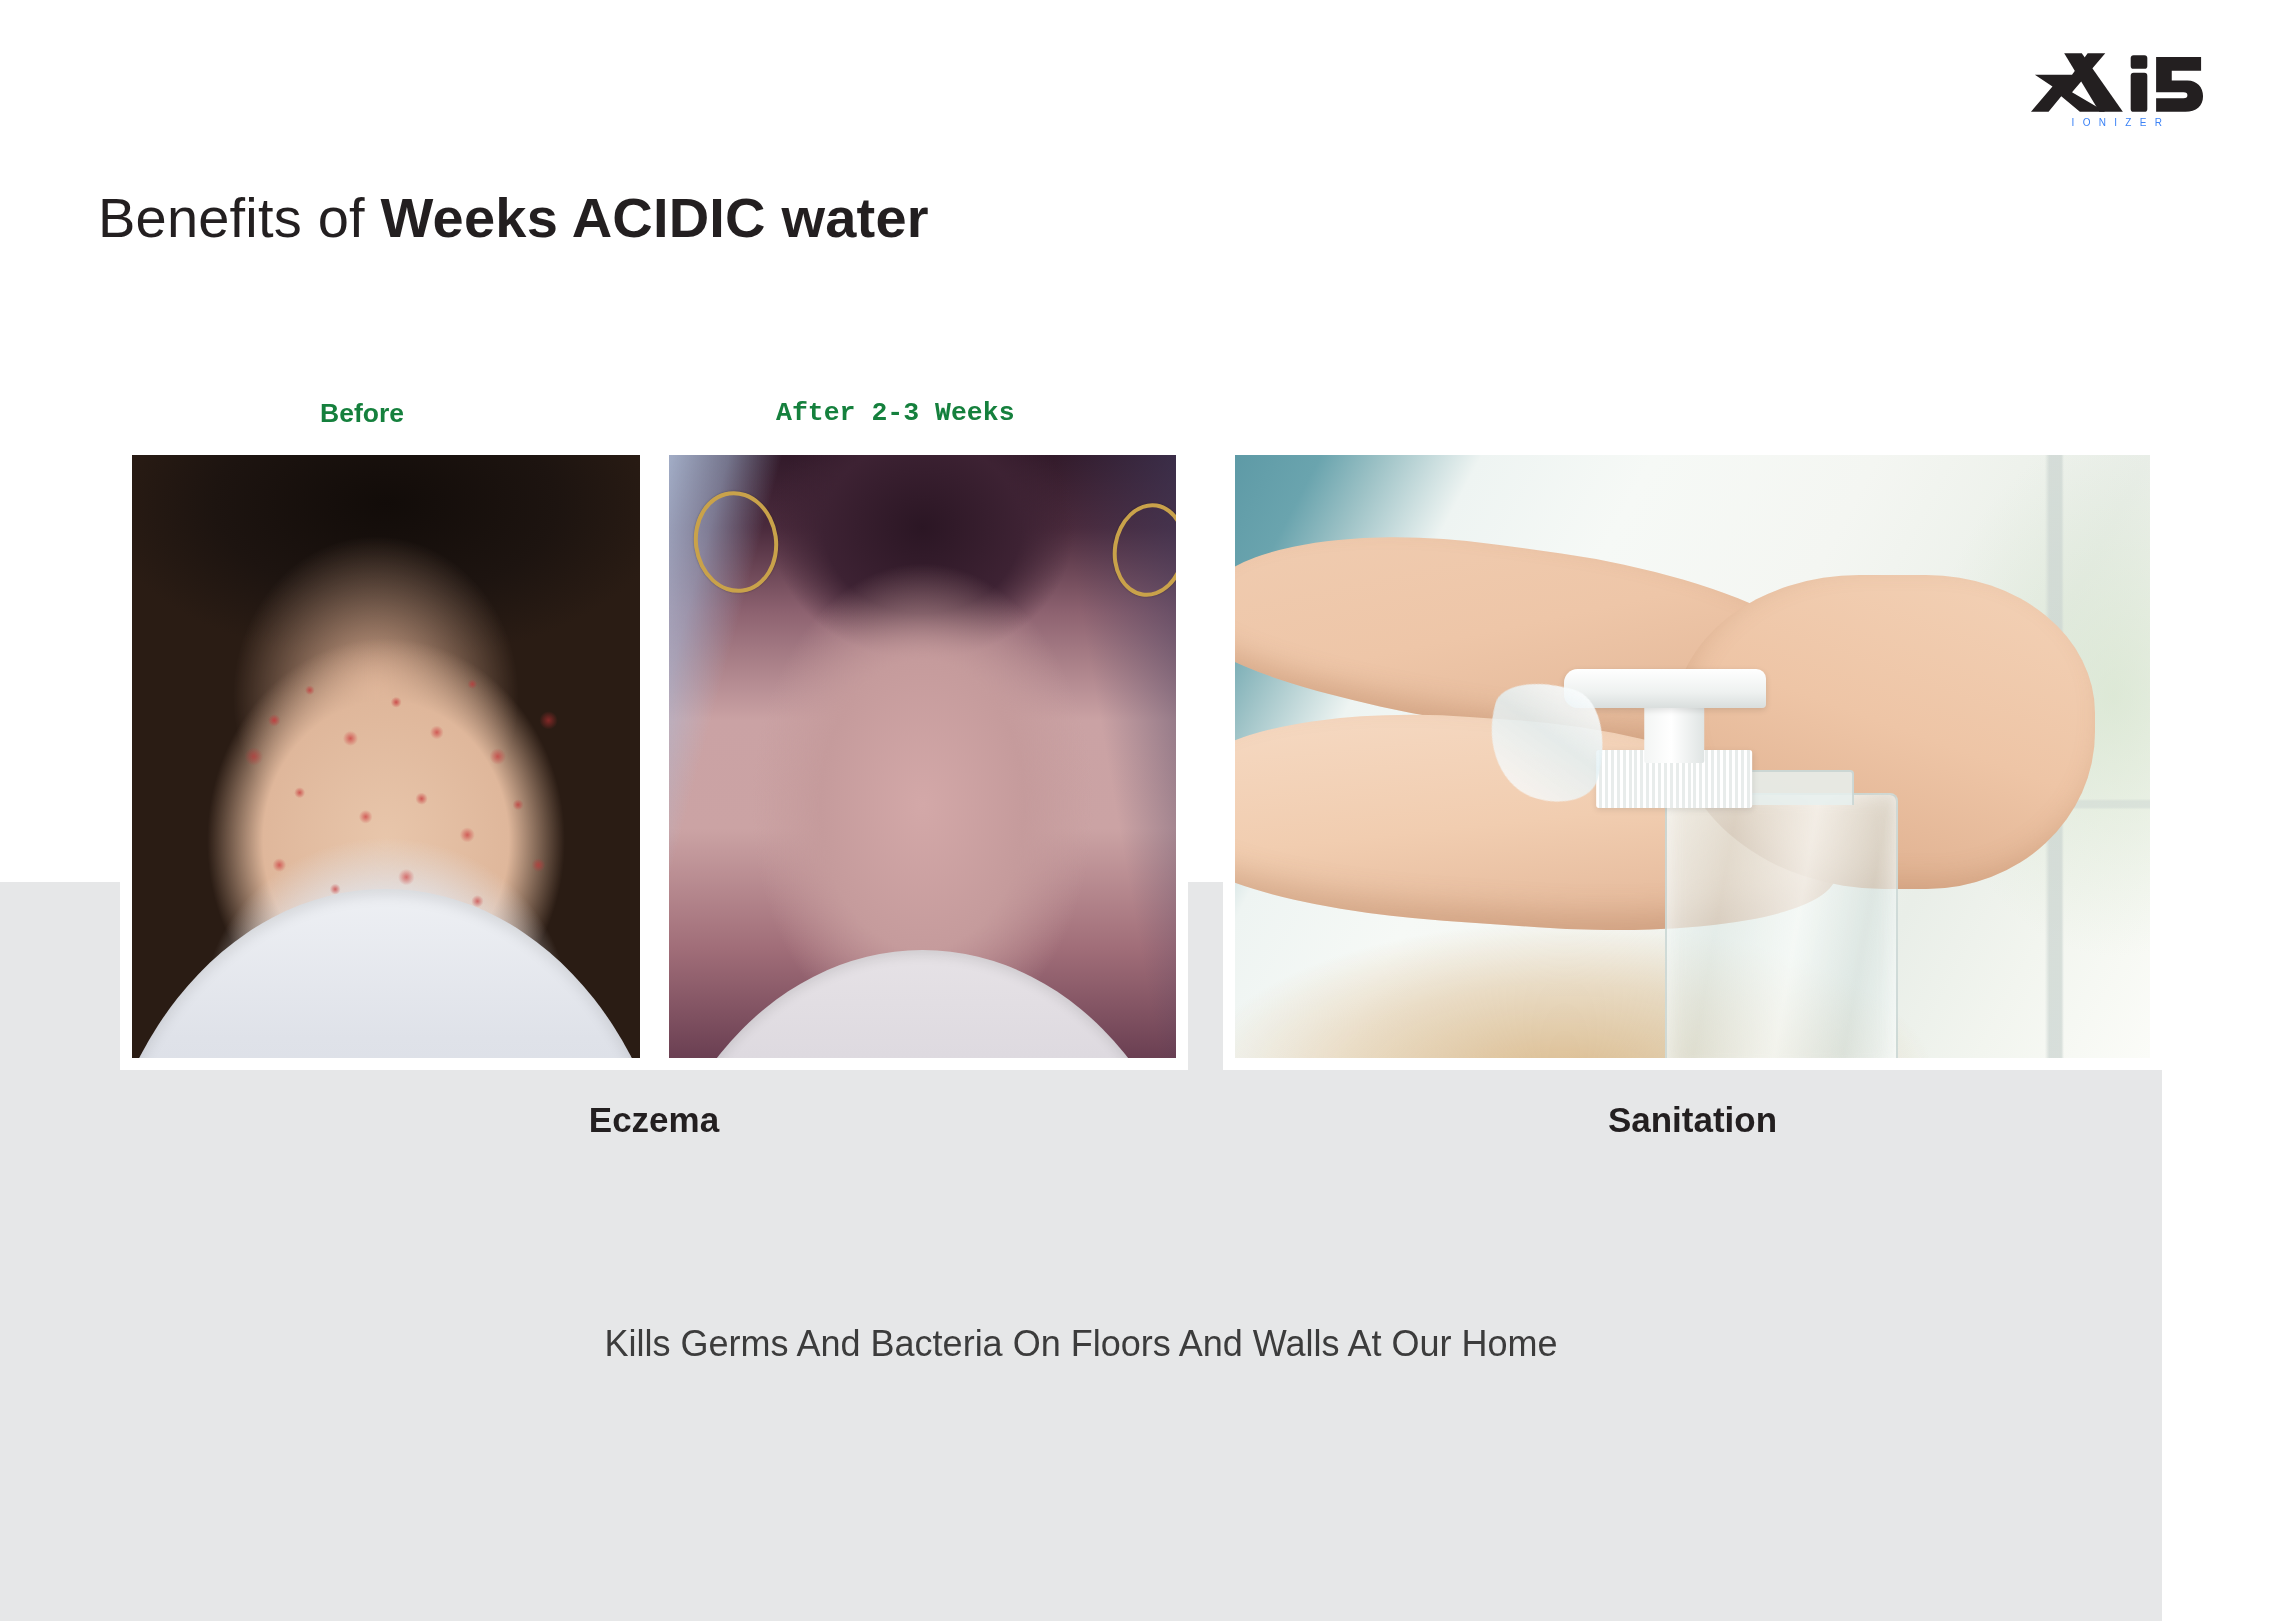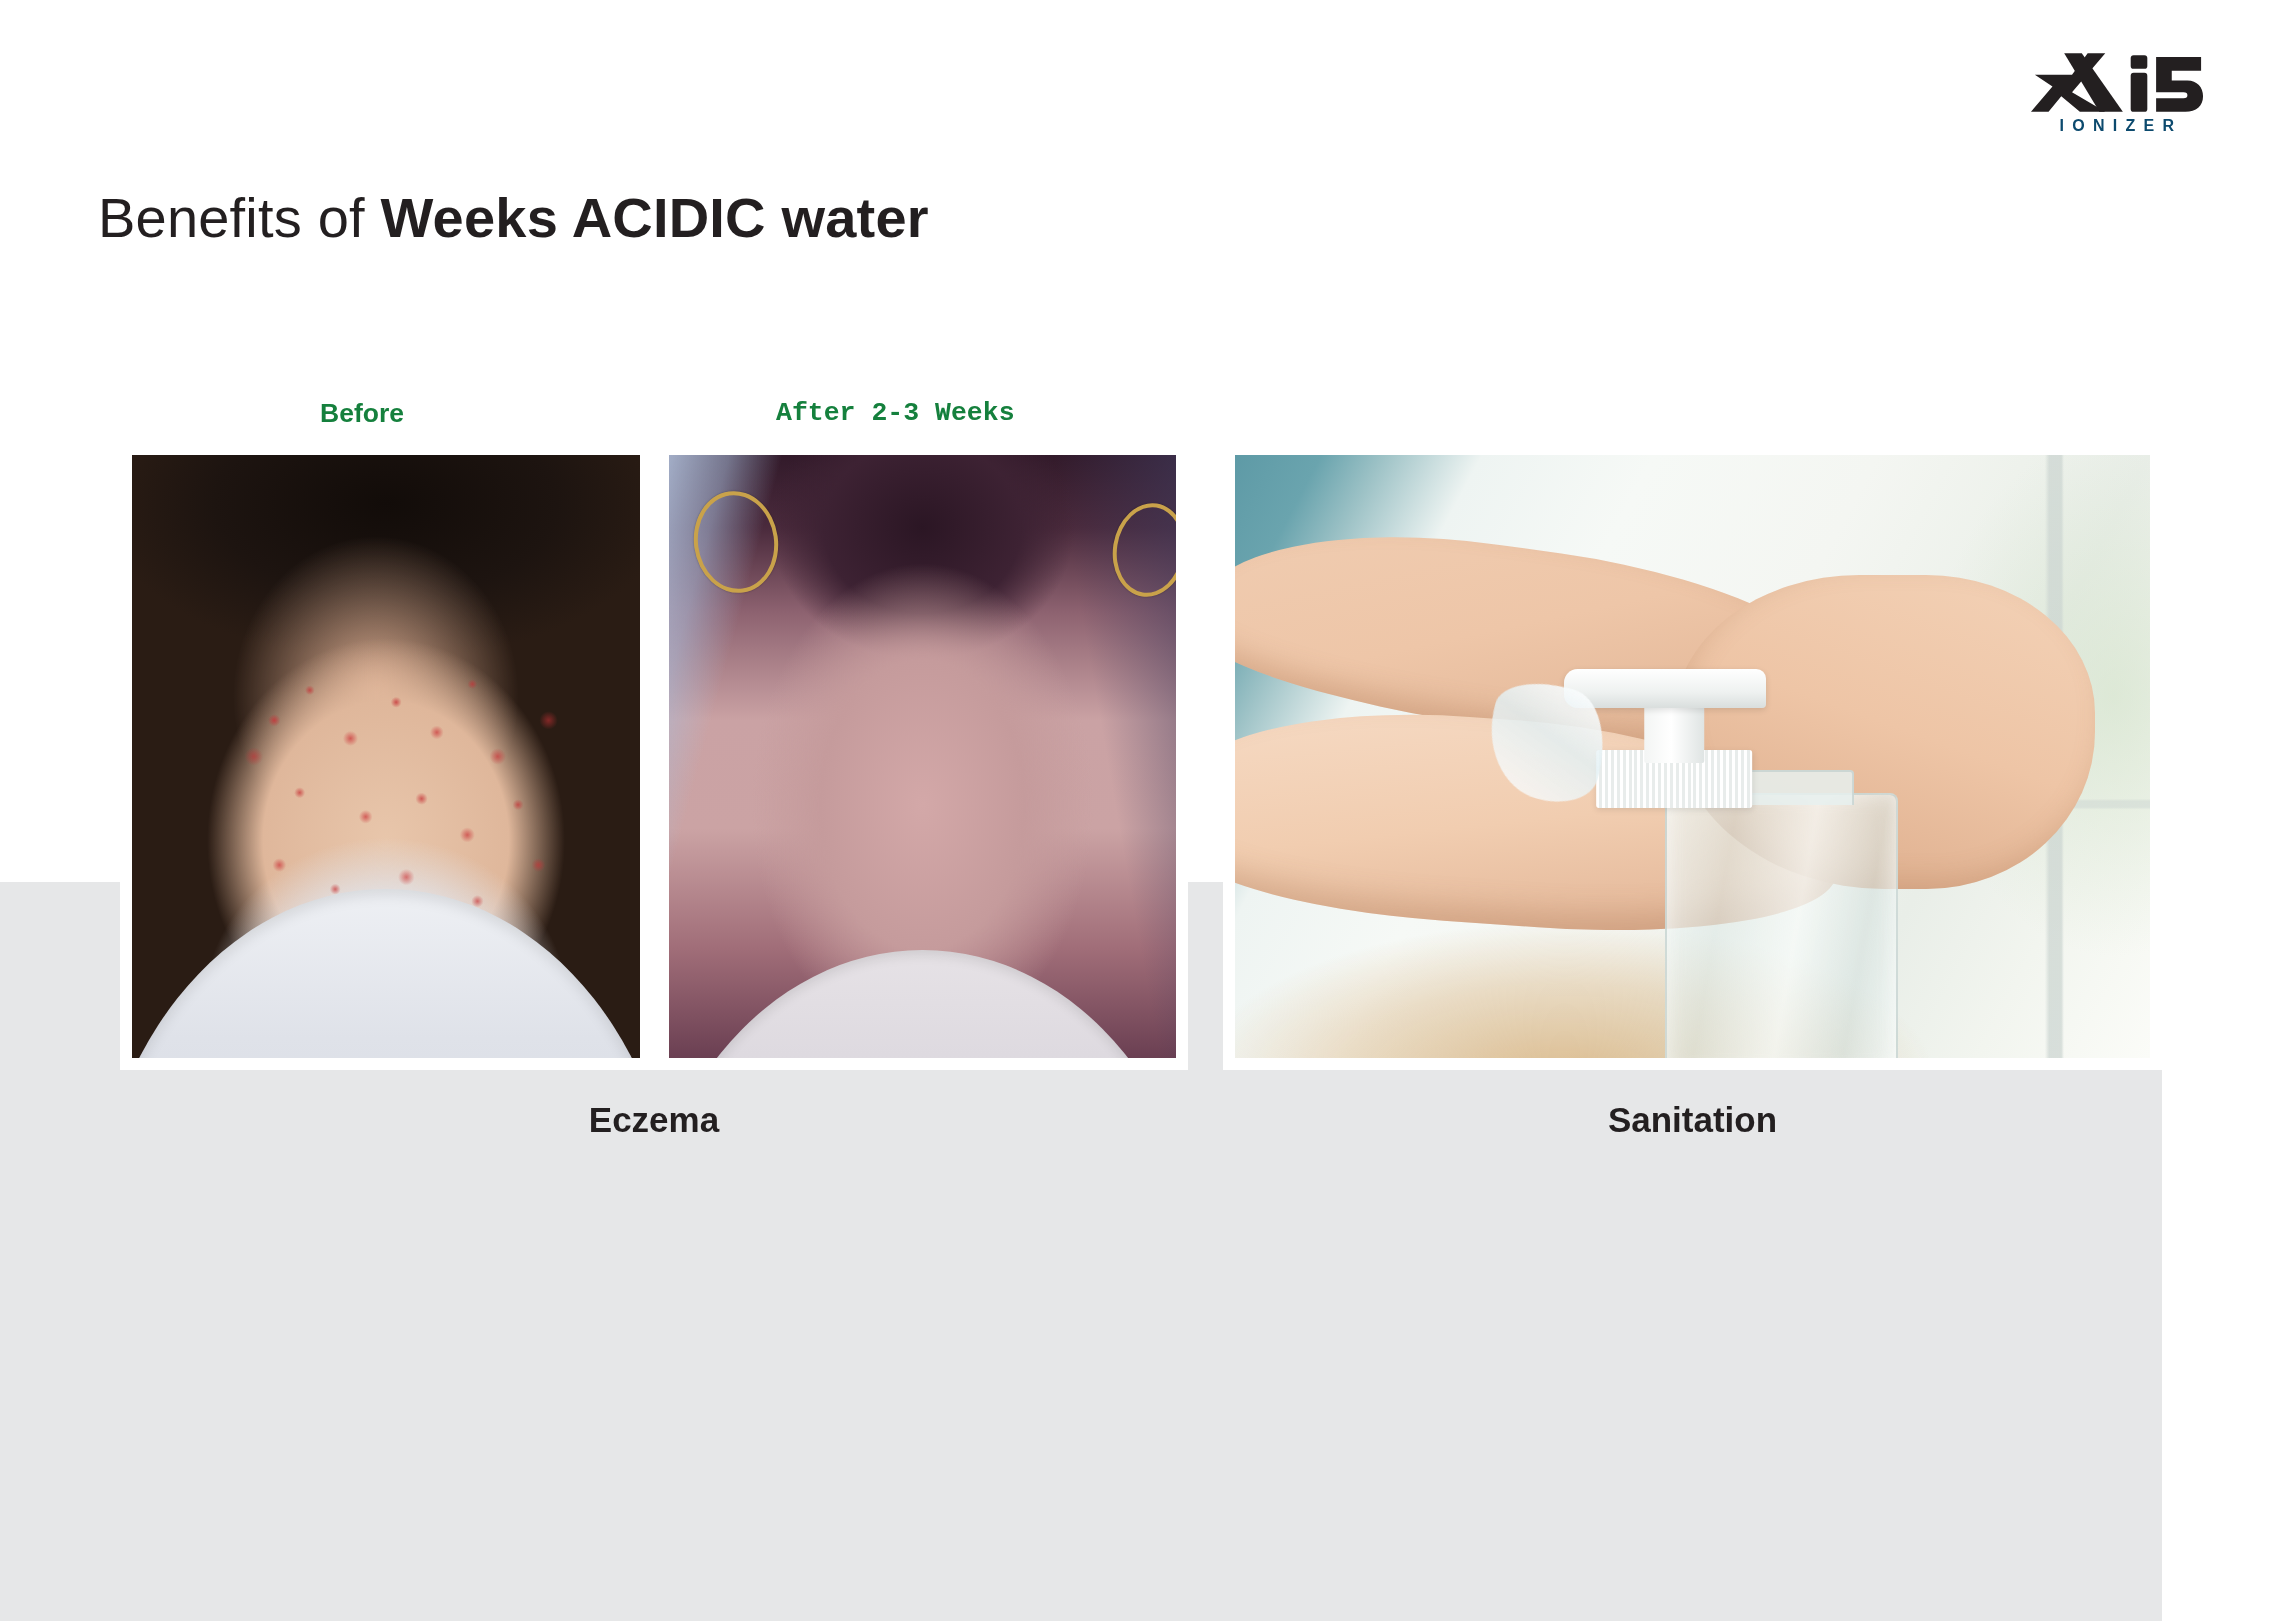--- a/index.html
+++ b/index.html
@@ -49,24 +49,24 @@
     text-align: center;
   }
   .logo-mark {
     display: block;
     width: 176px;
     height: 65px;
     margin: 0 auto;
   }
   .logo-sub {
     display: block;
-    font-size: 16px;
-    font-weight: 700;
+    font-size: 10px;
+    font-weight: 400;
     letter-spacing: 8.3px;
-    color: #0c4a6e;
+    color: #3b82f6;
     margin-top: 2px;
     text-indent: 7.8px;
     line-height: 1;
   }
 
   
   .col-label {
     position: absolute;
     font-size: 26.5px;
     font-weight: 700;
@@ -402,14 +402,15 @@
       <span class="pump-head"></span>
       <span class="water-stream"></span>
     </div>
   </div>
 </div>
 
 <div class="caption caption-eczema">Eczema</div>
 <div class="caption caption-sanitation">Sanitation</div>
 
 <div class="footer-copy">
+  <div>Kills Germs And Bacteria On Floors And Walls At Our Home</div>
 </div>
 
 
 </body></html>

